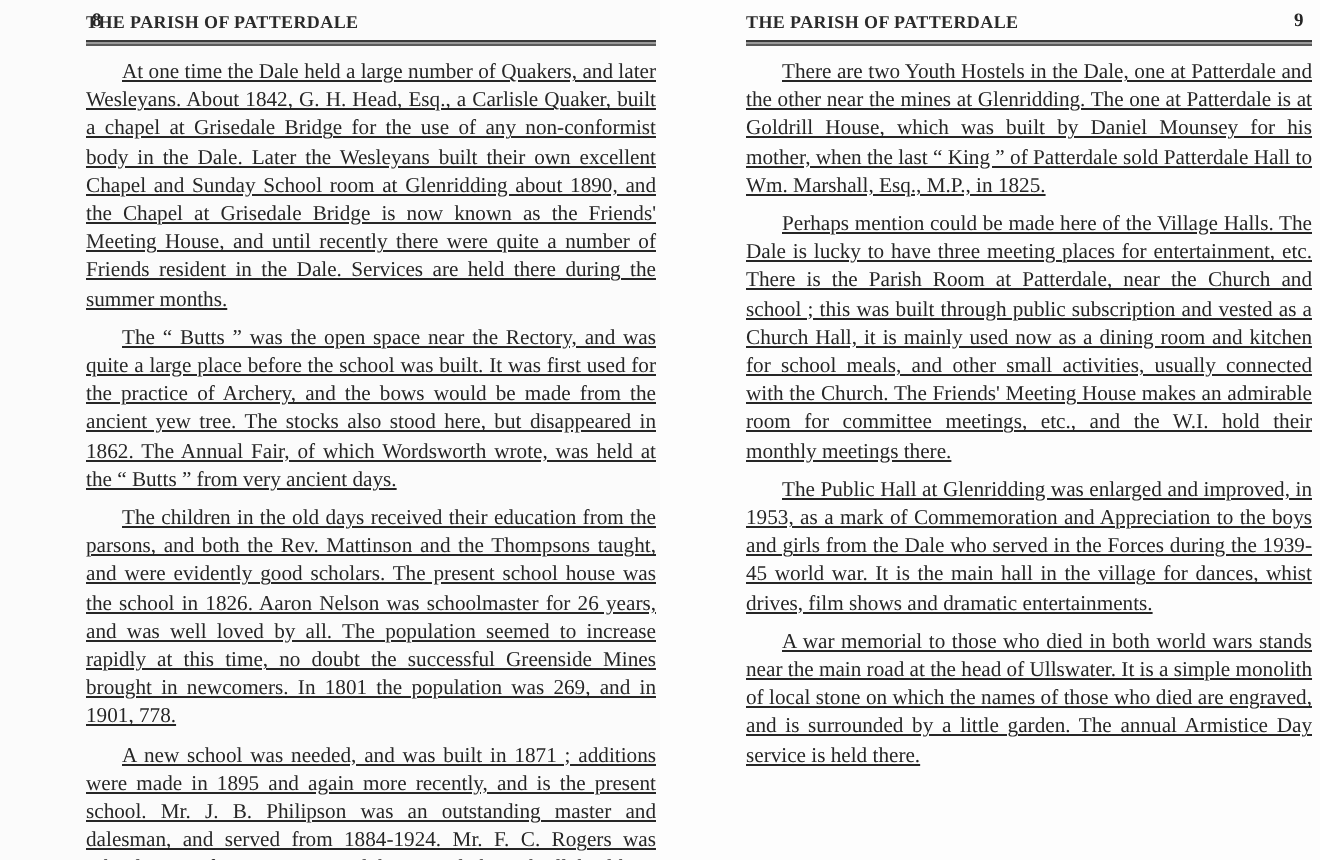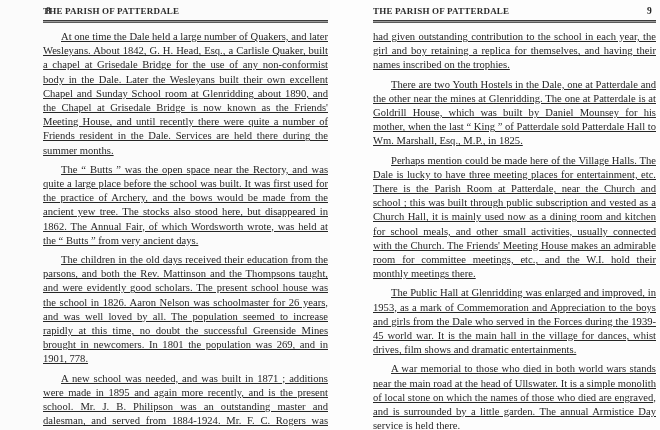--- a/index.html
+++ b/index.html
@@ -55,21 +55,20 @@
     </div>
   </div>
 
   <div class="page page-right">
     <div class="running-head">
       <span class="head-title">THE PARISH OF PATTERDALE</span>
       <span class="page-num">9</span>
     </div>
     <div class="head-rule"></div>
     <div class="body">
-      <p class="para cont">had given outstanding contribution to the school in each year, the girl and boy retaining a replica for themselves, and having their names inscribed on the trophies.</p>
       <p class="para">There are two Youth Hostels in the Dale, one at Patterdale and the other near the mines at Glenridding.  The one at Patterdale is at Goldrill House, which was built by Daniel Mounsey for his mother, when the last “ King ” of Patterdale sold Patterdale Hall to Wm. Marshall, Esq., M.P., in 1825.</p>
       <p class="para">Perhaps mention could be made here of the Village Halls.  The Dale is lucky to have three meeting places for entertainment, etc. There is the Parish Room at Patterdale, near the Church and school ; this was built through public subscription and vested as a Church Hall, it is mainly used now as a dining room and kitchen for school meals, and other small activities, usually connected with the Church.  The Friends' Meeting House makes an admirable room for committee meetings, etc., and the W.I. hold their monthly meetings there.</p>
       <p class="para">The Public Hall at Glenridding was enlarged and improved, in 1953, as a mark of Commemoration and Appreciation to the boys and girls from the Dale who served in the Forces during the 1939-45 world war.  It is the main hall in the village for dances, whist drives, film shows and dramatic entertainments.</p>
       <p class="para">A war memorial to those who died in both world wars stands near the main road at the head of Ullswater.  It is a simple monolith of local stone on which the names of those who died are engraved, and is surrounded by a little garden.  The annual Armistice Day service is held there.</p>
     </div>
   </div>
 
 </div>
 
 </body></html>

